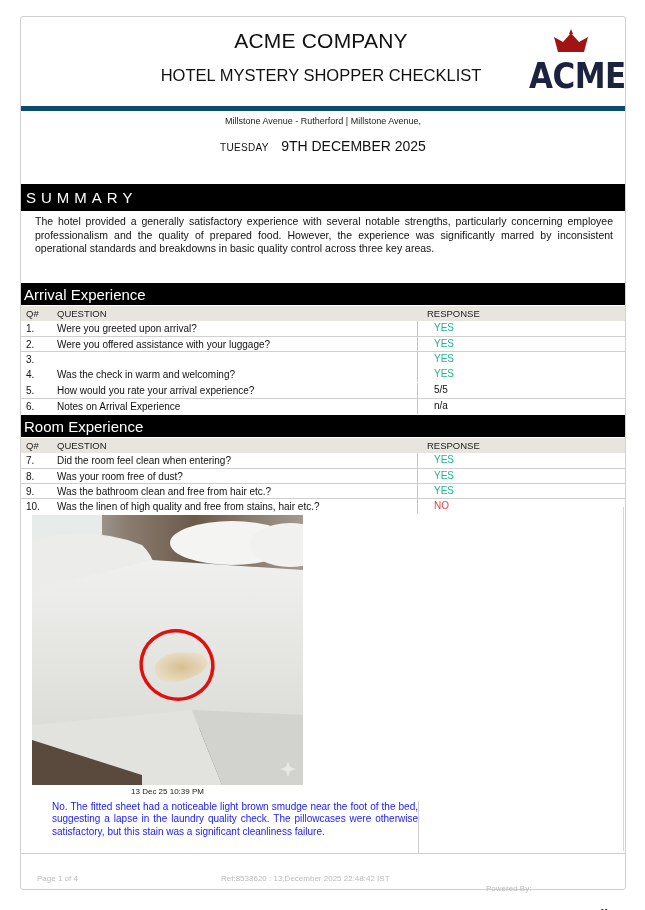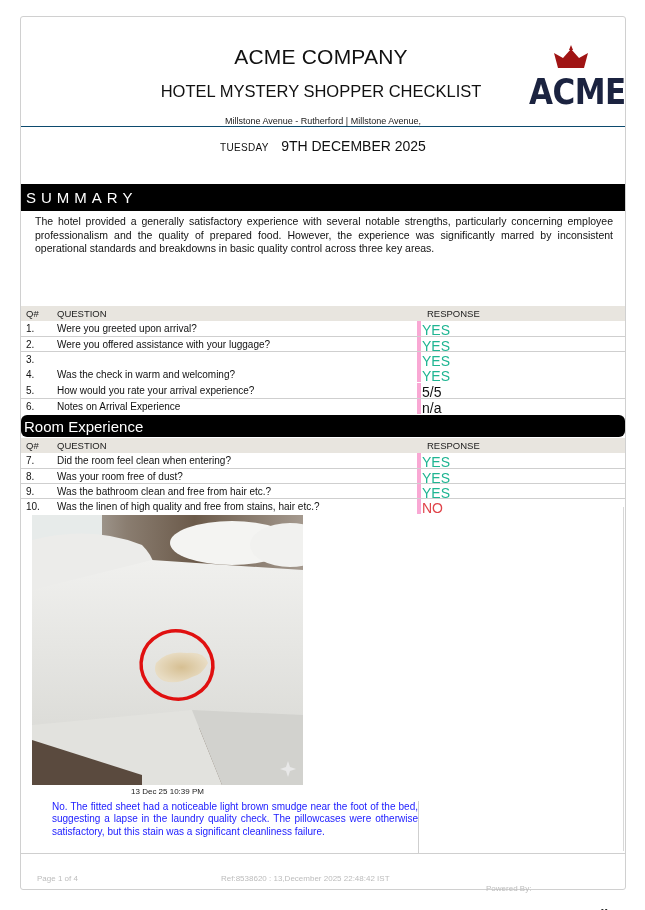--- a/index.html
+++ b/index.html
@@ -5,51 +5,51 @@
     * { box-sizing: border-box; margin: 0; padding: 0; }
     html, body { width: 645px; height: 910px; background: #ffffff; overflow: hidden; }
     body { font-family: "Liberation Sans", sans-serif; color: #111; position: relative; }
 
     .page {
       position: absolute; left: 20px; top: 16px; width: 606px; height: 874px;
       border: 1px solid #d0d0d0; border-radius: 3px; background: #fff;
     }
 
     
-    .header { position: absolute; left: 0; top: 16px; width: 604px; height: 94px; border-bottom: 1px solid #0c4a6e; }
+    .header { position: absolute; left: 0; top: 0; width: 604px; height: 94px; border-bottom: 5px solid #0c4a6e; }
     .company { position: absolute; left: 120px; width: 360px; top: 12px; text-align: center; font-size: 21px; letter-spacing: 0.2px; color: #111; }
     .doc-title { position: absolute; left: 100px; width: 400px; top: 49px; text-align: center; font-size: 16.5px; color: #111; }
     .logo { position: absolute; left: 508px; top: 8px; width: 84px; height: 70px; }
     .logo .crown { position: absolute; left: 24px; top: 4px; width: 36px; height: 24px; }
     .logo .wordmark { position: absolute; left: 0; top: 30px; width: 84px; text-align: center; font-family: "DejaVu Sans", sans-serif; font-weight: bold; font-size: 31px; color: #1b2340; letter-spacing: -0.5px; transform: scaleY(1.15); transform-origin: top; }
 
     .location { position: absolute; left: 0; top: 99px; width: 604px; text-align: center; font-size: 9px; color: #222; }
     .date-line { position: absolute; left: 0; top: 120px; width: 604px; text-align: center; color: #111; }
     .date-line .dow { font-size: 10px; letter-spacing: 0.3px; margin-right: 8px; }
     .date-line .date { font-size: 14px; }
 
     
     .bar { position: absolute; left: 0; width: 604px; background: #000; color: #fff; }
     .summary-bar { top: 167px; height: 27px; font-size: 15px; letter-spacing: 5px; padding: 5px 0 0 5px; }
     .summary-text { position: absolute; left: 14px; top: 198px; width: 578px; font-size: 10.5px; line-height: 13.5px; color: #111; text-align: justify; }
 
     .sec-bar { height: 22px; font-size: 15px; padding: 3px 0 0 3px; }
     .arrival-bar { top: 266px; }
-    .room-bar { top: 398px; border-radius: 6px; }
+    .room-bar { top: 398px; }
 
     .thead { position: absolute; left: 0; width: 604px; height: 15px; background: #e8e5df; font-size: 9.5px; color: #222; }
     .thead span { position: absolute; top: 2px; }
     .arrival-head { top: 289px; }
     .room-head { top: 421px; }
 
     .row { position: absolute; left: 0; width: 604px; height: 15px; font-size: 10px; color: #111; }
     .row.bt { border-top: 1px solid #cfcfcf; }
     .row .num { position: absolute; left: 5px; top: 2px; }
     .row .q { position: absolute; left: 36px; top: 2px; }
-    .row .resp { position: absolute; left: 396px; top: 0; height: 15px; border-left: 4px solid #f9a8d4; padding-left: 1px; padding-top: 1px; font-size: 14px; }
+    .row .resp { position: absolute; left: 396px; top: 0; height: 15px; border-left: 1px solid #f9a8d4; padding-left: 16px; padding-top: 1px; font-size: 10px; }
     .yes { color: #1fb592; }
     .no { color: #e0444a; }
     .plain { color: #111; }
 
     .photo { position: absolute; left: 11px; top: 498px; width: 271px; height: 270px; overflow: hidden; }
     .photo-caption { position: absolute; left: 11px; top: 770px; width: 271px; text-align: center; font-size: 8px; color: #222; }
     .right-rule { position: absolute; left: 602px; top: 490px; width: 1px; height: 344px; background: #d8d8d8; }
 
     .note { position: absolute; left: 31px; top: 784px; width: 366px; font-size: 10px; line-height: 12.4px; color: #1a1aff; text-align: justify; }
     .note-divider { position: absolute; left: 397px; top: 784px; width: 1px; height: 52px; background: #cfcfcf; }
@@ -81,20 +81,21 @@
 
   <div class="location">Millstone Avenue - Rutherford  |  Millstone Avenue,</div>
   <div class="date-line">
     <span class="dow">TUESDAY</span>
     <span class="date">9TH DECEMBER 2025</span>
   </div>
 
   <div class="bar summary-bar">SUMMARY</div>
   <div class="summary-text">The hotel provided a generally satisfactory experience with several notable strengths, particularly concerning employee professionalism and the quality of prepared food. However, the experience was significantly marred by inconsistent operational standards and breakdowns in basic quality control across three key areas.</div>
 
+  <div class="bar sec-bar arrival-bar">Arrival Experience</div>
   <div class="thead arrival-head">
     <span style="left:5px">Q#</span>
     <span style="left:36px">QUESTION</span>
     <span style="left:406px">RESPONSE</span>
   </div>
 
   <div class="row" style="top:304px">
     <span class="num">1.</span>
     <span class="q">Were you greeted upon arrival?</span>
     <span class="resp yes">YES</span>

